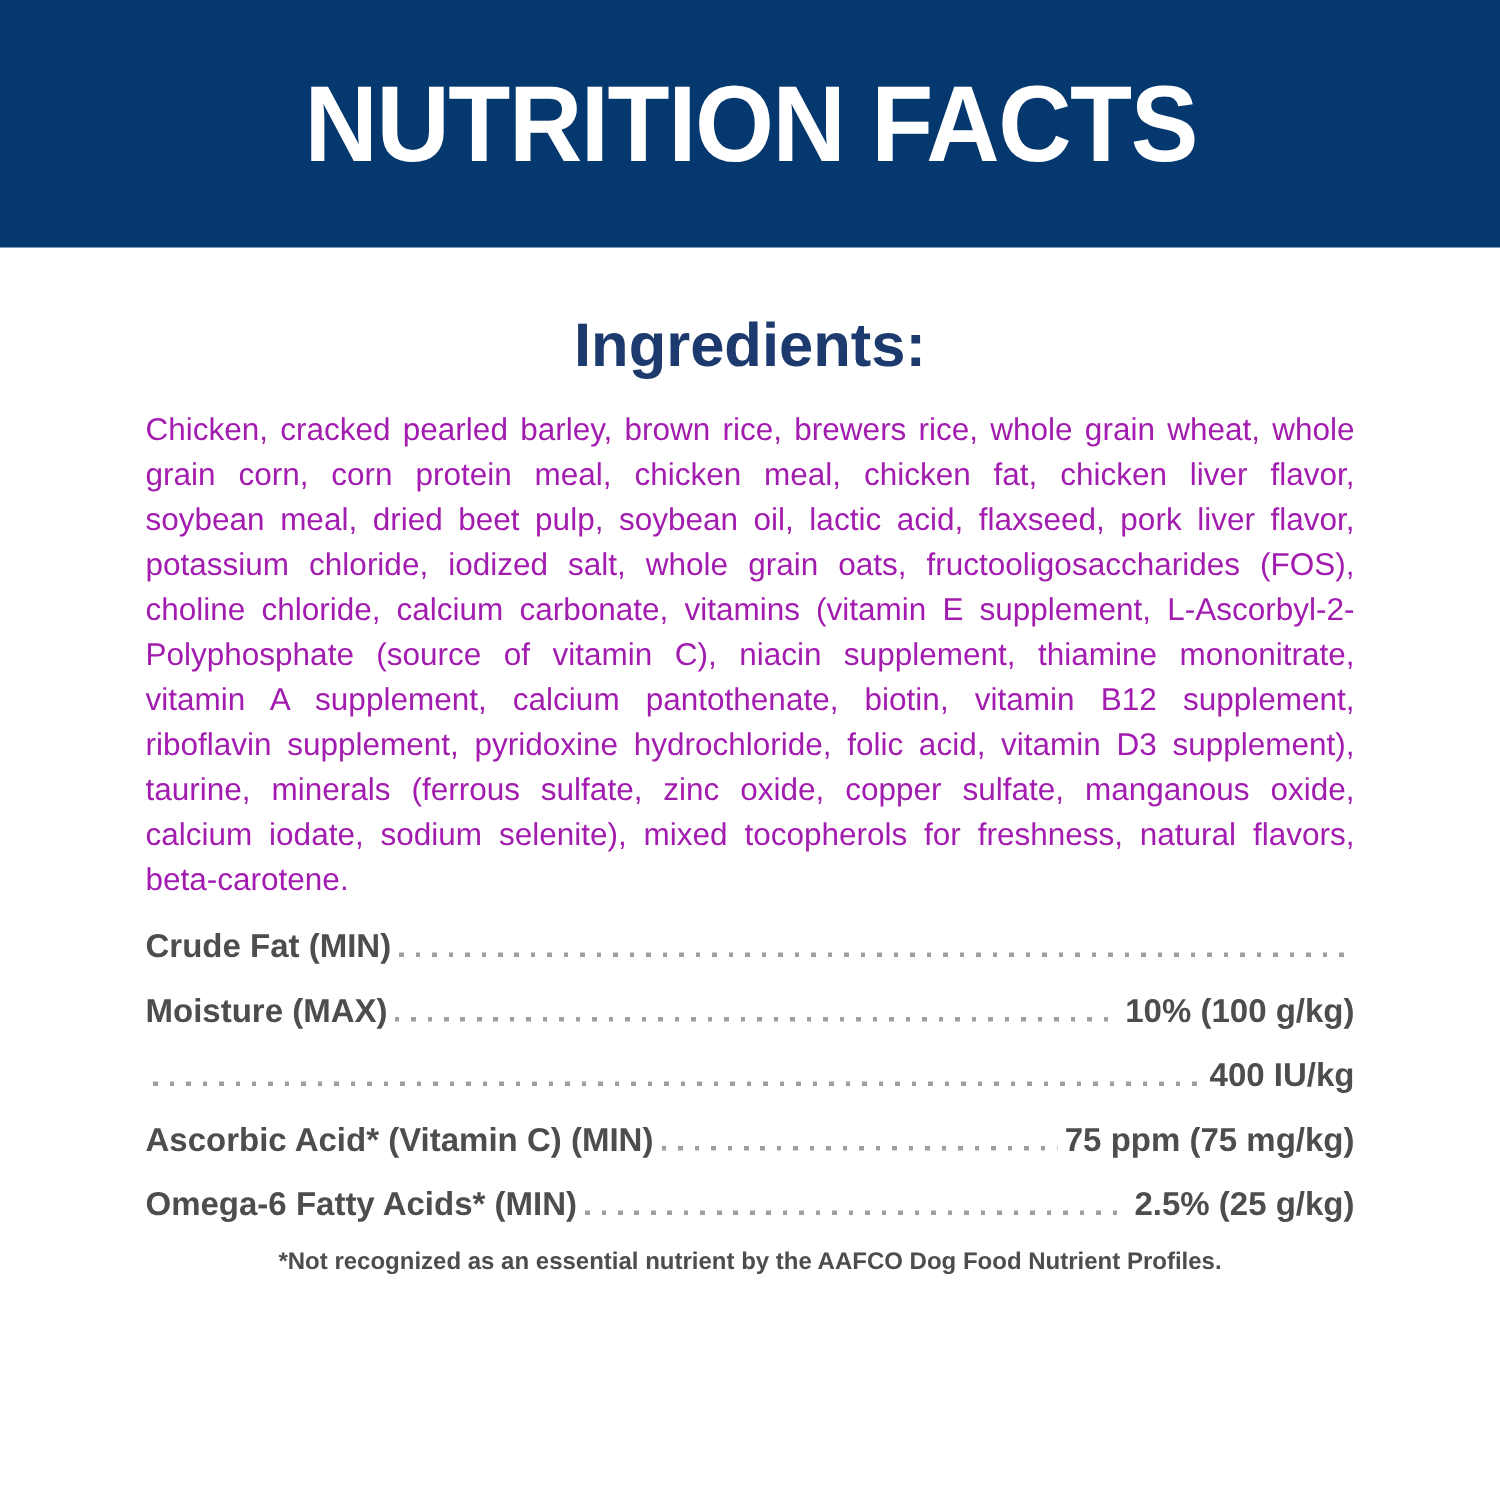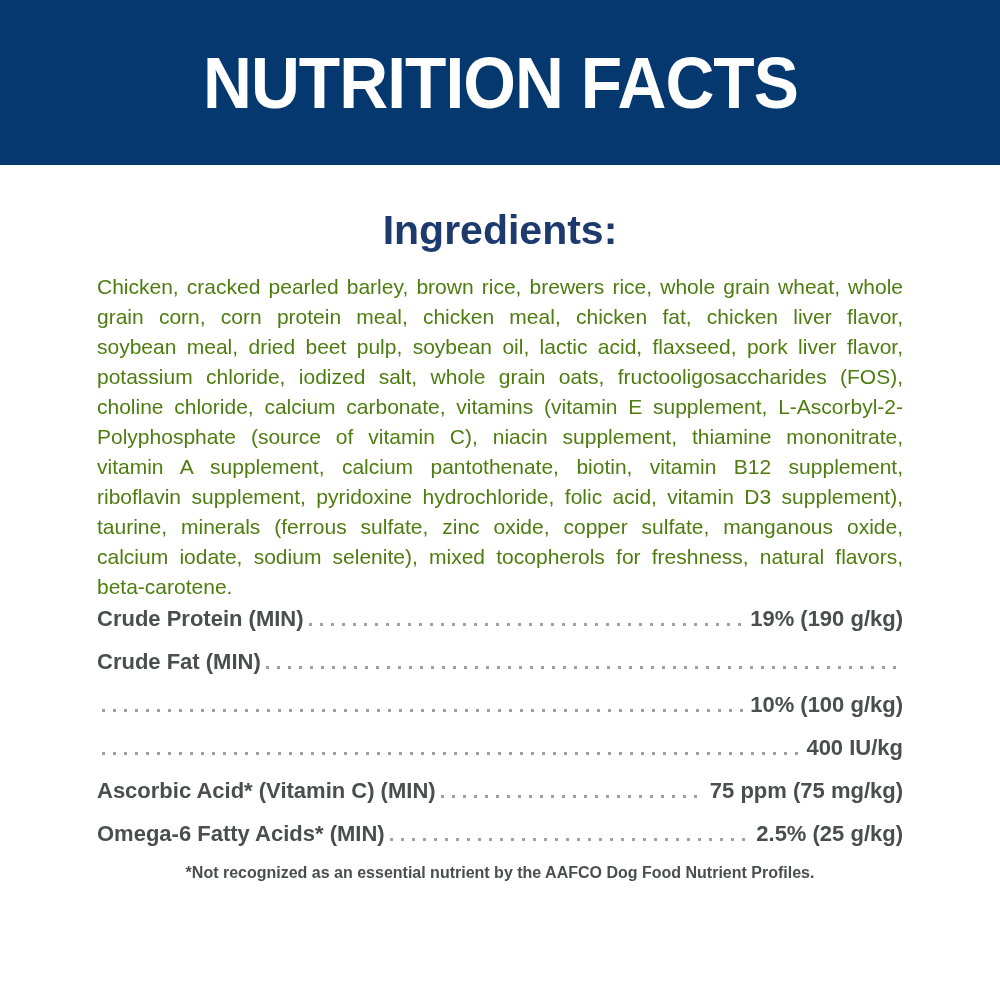--- a/index.html
+++ b/index.html
@@ -30,23 +30,23 @@
   .section-heading {
     color: #1c3a6e;
     font-size: 41px;
     font-weight: bold;
     text-align: center;
     margin: 0;
   }
   .ingredients-heading { margin-top: 42px; margin-bottom: 18px; }
   .ingredients-text {
     width: 806px;
-    margin: 4px auto;
+    margin: 16px auto;
     text-align: justify;
-    color: #4d7c0f;
+    color: #a21caf;
     font-size: 21px;
     line-height: 30px;
     word-spacing: 2px;
   }
   .analysis-heading { margin-top: 26px; margin-bottom: 24px; }
   .analysis-rows {
     width: 806px;
     margin: 0 auto;
   }
   .analysis-row {
@@ -82,33 +82,29 @@
   <div class="banner">
     <div class="banner-title">NUTRITION FACTS</div>
   </div>
 
   <h2 class="section-heading ingredients-heading">Ingredients:</h2>
 
   <p class="ingredients-text">Chicken, cracked pearled barley, brown rice, brewers rice, whole grain wheat, whole grain corn, corn protein meal, chicken meal, chicken fat, chicken liver flavor, soybean meal, dried beet pulp, soybean oil, lactic acid, flaxseed, pork liver flavor, potassium chloride, iodized salt, whole grain oats, fructooligosaccharides (FOS), choline chloride, calcium carbonate, vitamins (vitamin E supplement, L-Ascorbyl-2-Polyphosphate (source of vitamin C), niacin supplement, thiamine mononitrate, vitamin A supplement, calcium pantothenate, biotin, vitamin B12 supplement, riboflavin supplement, pyridoxine hydrochloride, folic acid, vitamin D3 supplement), taurine, minerals (ferrous sulfate, zinc oxide, copper sulfate, manganous oxide, calcium iodate, sodium selenite), mixed tocopherols for freshness, natural flavors, beta-carotene.</p>
 
 
   <div class="analysis-rows">
-    <div class="analysis-row">
-      <span class="row-label">Crude Protein (MIN)</span>
-      <span class="dot-leader"></span>
-      <span class="row-value">19% (190 g/kg)</span>
-    </div>
 
     <div class="analysis-row">
       <span class="row-label">Crude Fat (MIN)</span>
       <span class="dot-leader"></span>
     </div>
 
 
     <div class="analysis-row">
+      <span class="row-label">Moisture (MAX)</span>
       <span class="dot-leader"></span>
       <span class="row-value">10% (100 g/kg)</span>
     </div>
 
     <div class="analysis-row">
       <span class="dot-leader"></span>
       <span class="row-value">400 IU/kg</span>
     </div>
 
     <div class="analysis-row">

